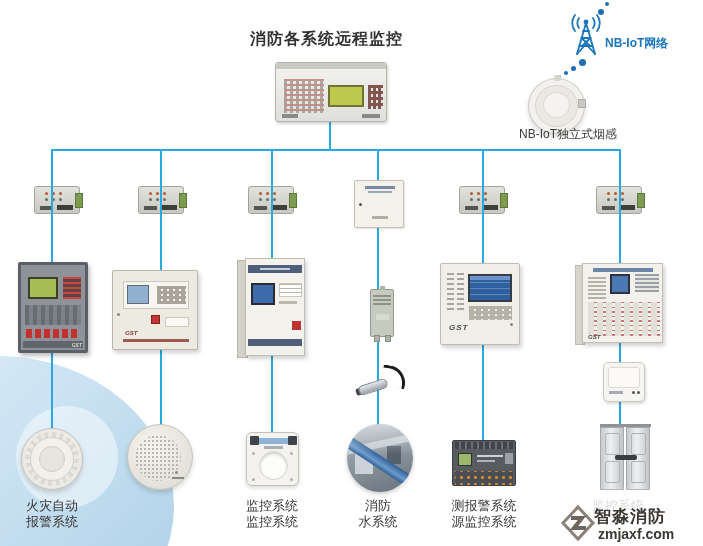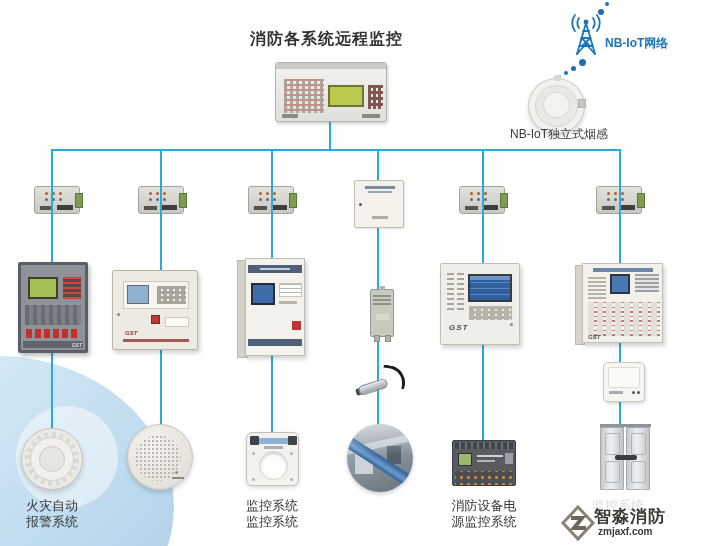--- a/index.html
+++ b/index.html
@@ -18,21 +18,21 @@
   .hbus{left:51px;top:149px;width:570px;height:2px;}
   .vline{width:2px;top:149px;}
   .v1{left:51px;height:281px;} .v2{left:160px;height:279px;} .v3{left:271px;height:286px;}
   .v4{left:377px;height:277px;} .v5{left:482px;height:293px;} .v6{left:619px;height:277px;}
   .stub{left:329px;top:120px;width:2px;height:30px;}
 
   
   .title{left:250px;top:29px;width:200px;font-size:16px;font-weight:bold;color:#323232;
          letter-spacing:1px;z-index:4;}
   .netlabel{left:605px;top:35px;font-size:12px;font-weight:bold;color:#1b75bb;z-index:4;white-space:nowrap;}
-  .detlabel{left:501px;top:126px;width:116px;text-align:center;font-size:12px;color:#3a3a3a;z-index:4;white-space:nowrap;}
+  .detlabel{left:501px;top:126px;width:116px;text-align:right;font-size:12px;color:#3a3a3a;z-index:4;white-space:nowrap;}
   .blabel{top:498px;width:110px;text-align:center;font-size:13px;line-height:16px;
           font-weight:500;color:#363636;z-index:4;}
   .bl1{left:-3px;} .bl2{left:105px;} .bl3{left:217px;} .bl4{left:323px;} .bl5{left:429px;} .bl6{left:563px;}
 
   
   .dot{border-radius:50%;background:#1f6db5;z-index:3;}
 
   
   .dev{z-index:3;box-sizing:border-box;}
   .dev *{box-sizing:border-box;position:absolute;}
@@ -223,21 +223,21 @@
   .nbdet .core{left:14px;top:13px;width:27px;height:26px;border-radius:50%;background:#f4f3ef;border:1px solid #dbd9d3;}
   .nbdet .nub{left:25px;top:-4px;width:7px;height:6px;background:#d8d6d0;border-radius:2px;}
   .nbdet .tab{right:-2px;top:20px;width:8px;height:9px;background:#c9c7c1;border:1px solid #b2b0aa;}
 
   .antenna{left:566px;top:13px;width:40px;height:44px;z-index:3;}
 
   
   .wm{left:558px;top:499px;width:140px;height:47px;z-index:6;
       background:rgba(255,255,255,.82);box-shadow:0 0 8px 6px rgba(255,255,255,.82);}
   .wm .name{left:36px;top:6px;font-size:17px;font-weight:bold;color:#3b3733;letter-spacing:1px;white-space:nowrap;}
-  .wm .site{left:40px;top:27px;font-size:10px;font-weight:bold;color:#3b3733;white-space:nowrap;}
+  .wm .site{left:40px;top:27px;font-size:14px;font-weight:bold;color:#3b3733;white-space:nowrap;}
 </style>
 </head>
 <body>
 
 <div class="stage">
 
   <div class="abs blob"></div>
   <div class="abs halo"></div>
 
   <div class="abs line hbus"></div>
@@ -481,22 +481,26 @@
   <div class="abs blabel bl1">
     <div>火灾自动</div>
       <div>报警系统</div>
   </div>
   <div class="abs blabel bl2">
   </div>
   <div class="abs blabel bl3">
     <div>监控系统</div>
       <div>监控系统</div>
   </div>
+  <div class="abs blabel bl4">
+    <div>消防</div>
+      <div>水系统</div>
+  </div>
   <div class="abs blabel bl5">
-    <div>消防设备电</div>
+    <div>测报警系统</div>
       <div>源监控系统</div>
   </div>
   <div class="abs blabel bl6">
       <div>监控系统</div>
   </div>
 
   <div class="abs wm">
     <svg class="abs" style="left:2px;top:4px;" width="36" height="40" viewBox="0 0 36 40">
       <path d="M18 4 L33 20 L18 36 L3 20 Z" fill="none" stroke="#8a8177" stroke-width="3"></path>
       <path d="M11 15 L22 15 L14 25 L26 25" fill="none" stroke="#6f675d" stroke-width="4"></path>

